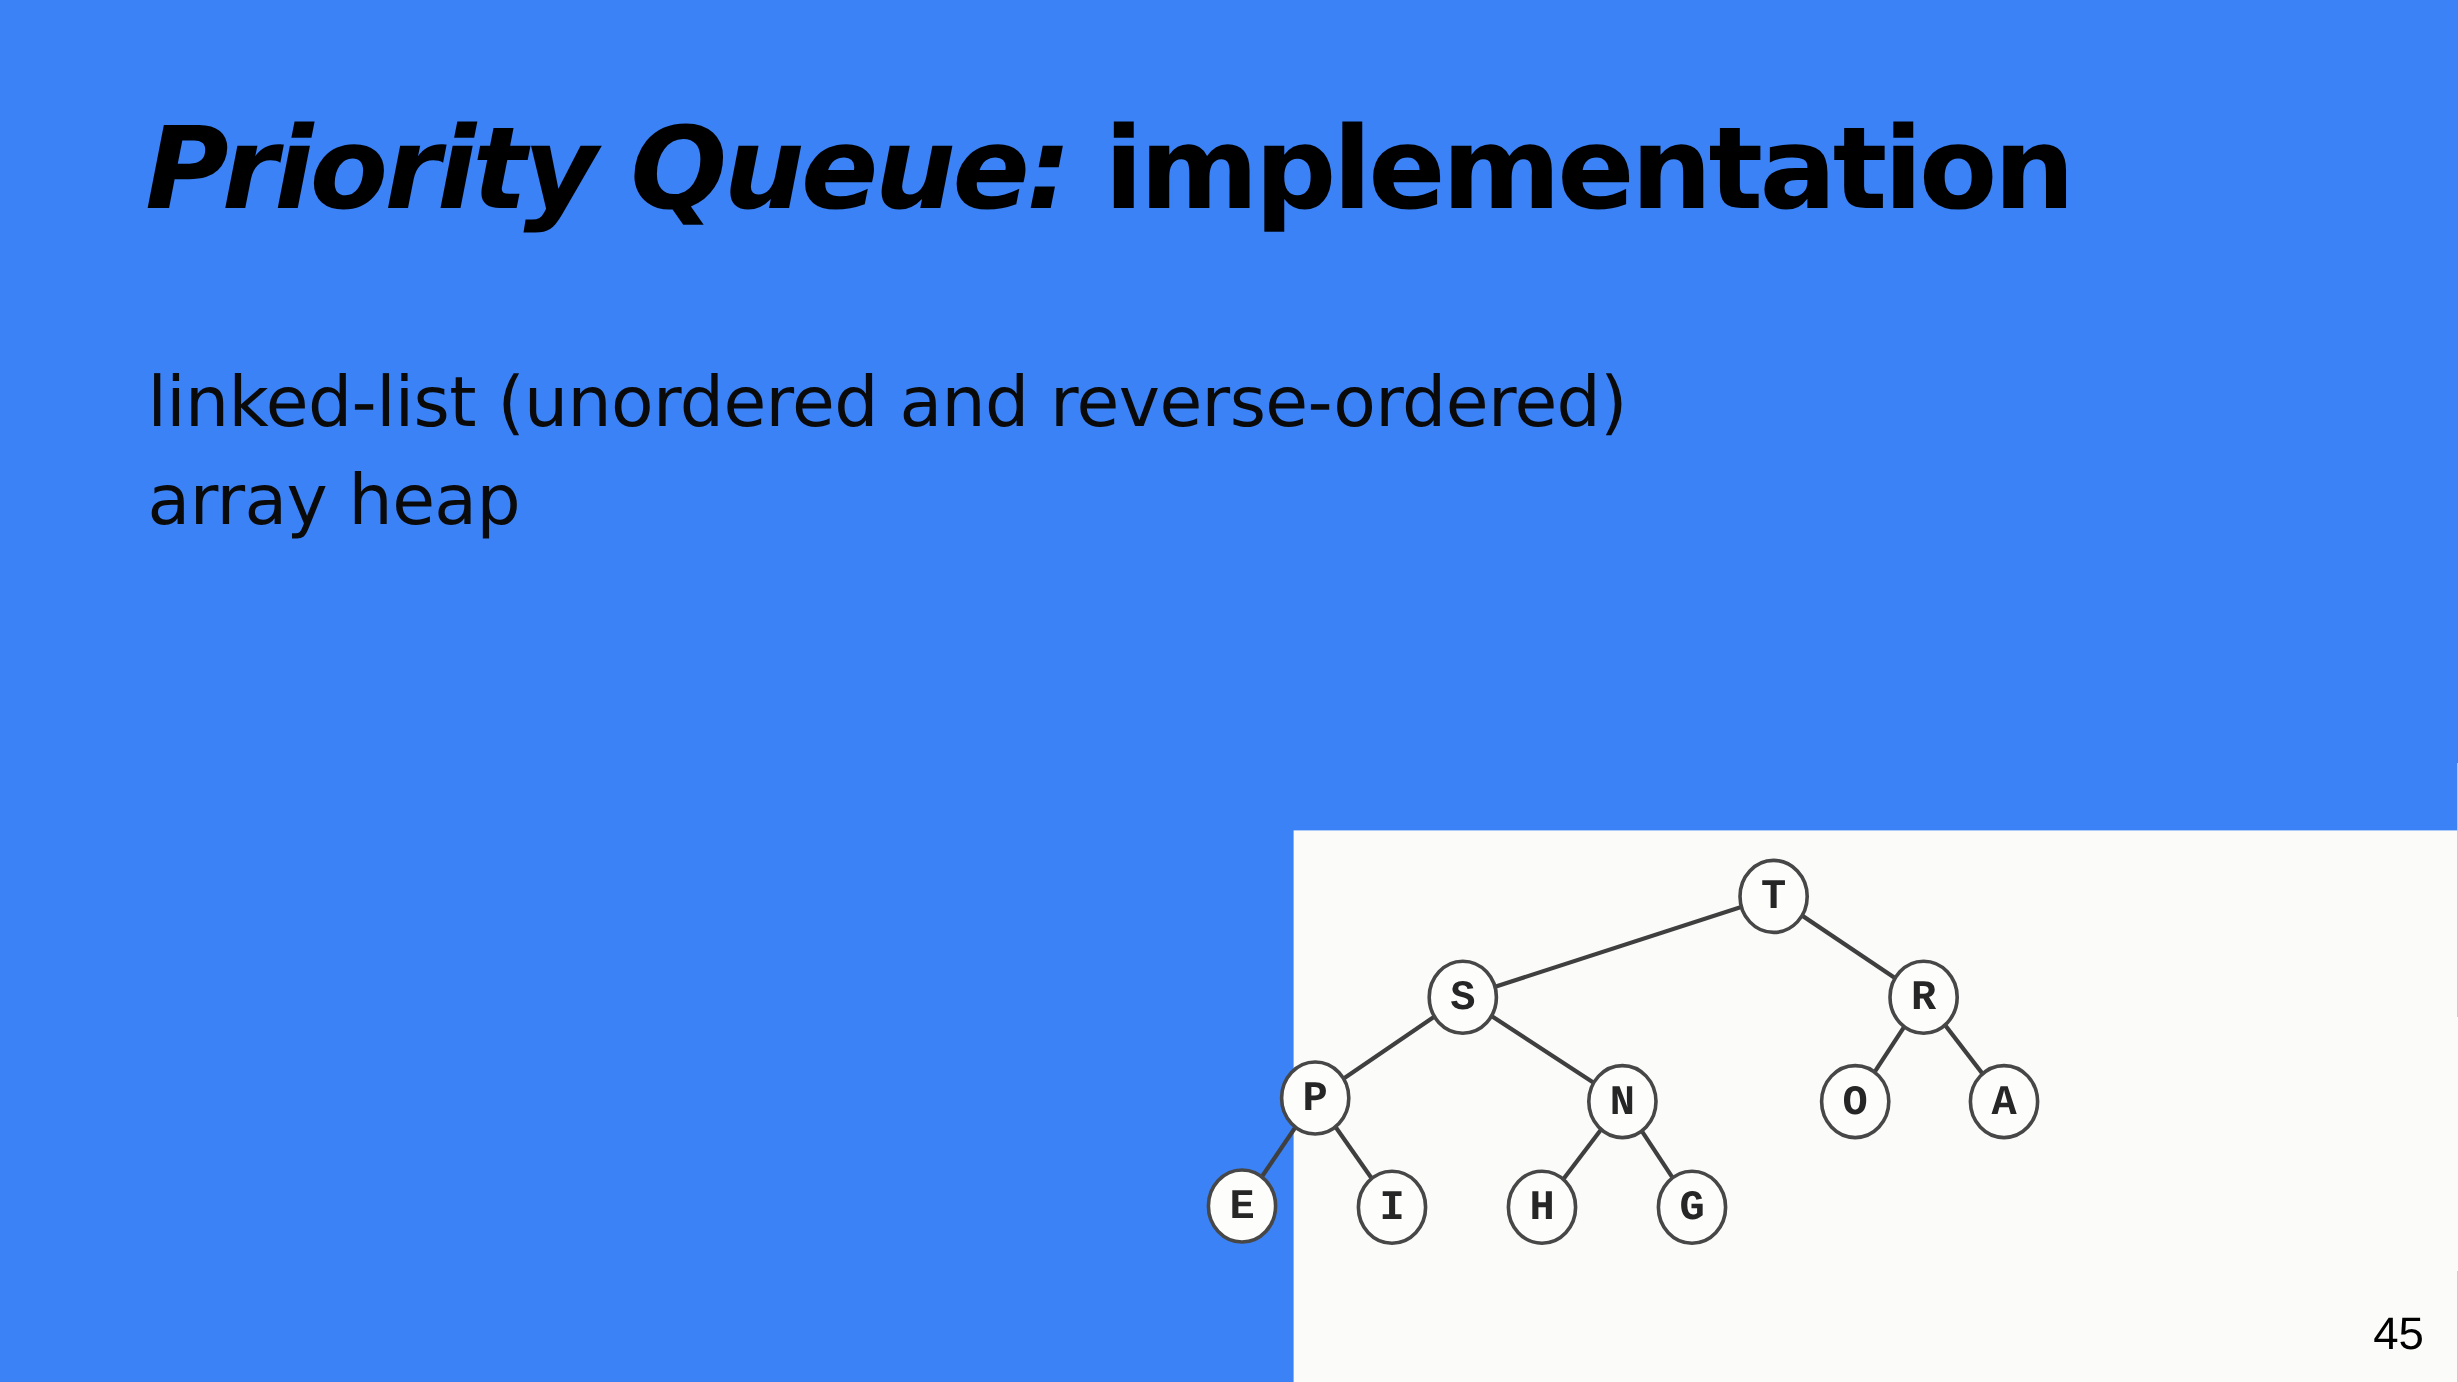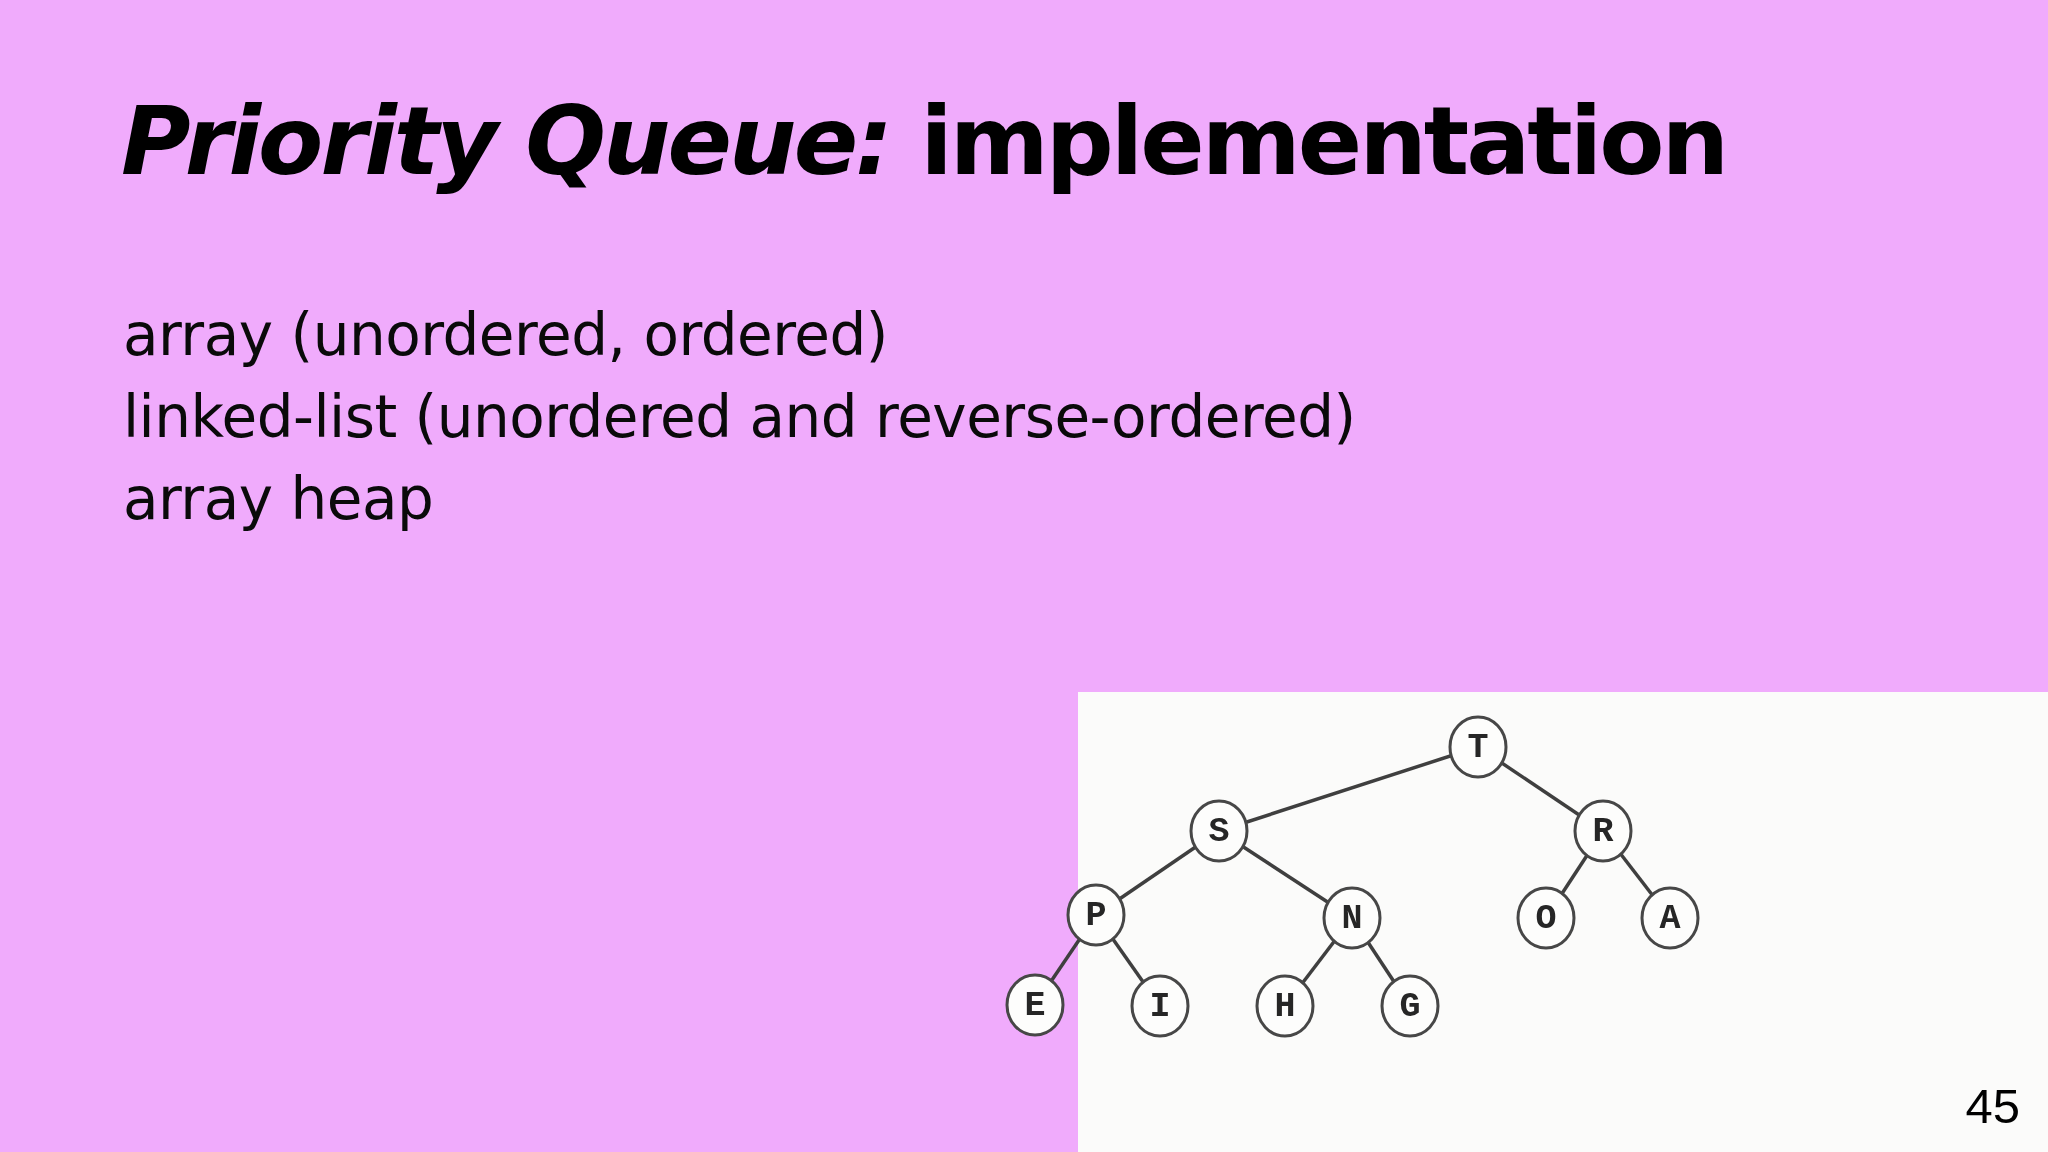--- a/index.html
+++ b/index.html
@@ -1,20 +1,20 @@
 <!DOCTYPE html>
 <html><head>
 <meta charset="utf-8">
 <style>
   html, body { margin: 0; padding: 0; background: #ffffff; }
   .slide {
     position: relative;
     width: 2048px;
     height: 1152px;
-    background: #f0abfc;
+    background: #3b82f6;
     overflow: hidden;
     font-family: "DejaVu Sans", sans-serif;
   }
   .title {
     position: absolute;
     left: 121px;
     top: 86px;
     margin: 0;
     font-size: 95px;
     font-weight: bold;
@@ -49,34 +49,33 @@
   }
   .tree-label-text {
     font-family: "Liberation Mono", monospace;
     font-weight: 700;
     font-size: 35px;
   }
   .page-number {
     position: absolute;
     right: 28px;
     bottom: 18px;
-    font-size: 49px;
+    font-size: 38px;
     color: #000000;
     font-family: "Liberation Sans", sans-serif;
   }
 </style>
 </head>
 <body>
 
 <div class="slide">
 
   <h1 class="title"><span class="t-em">Priority Queue:</span> <span class="t-rest">implementation</span></h1>
 
   <div class="body-text">
-    <div class="body-line">array (unordered, ordered)</div>
     <div class="body-line">linked-list (unordered and reverse-ordered)</div>
     <div class="body-line">array heap</div>
   </div>
 
   <div class="tree-backdrop"></div>
 
   <svg class="tree-svg" width="740" height="462" viewBox="1000 690 740 462" xmlns="http://www.w3.org/2000/svg">
       <line x1="1478" y1="747" x2="1219" y2="831" stroke="#3f3f3f" stroke-width="3.5"></line>
       <line x1="1478" y1="747" x2="1603" y2="831" stroke="#3f3f3f" stroke-width="3.5"></line>
       <line x1="1219" y1="831" x2="1096" y2="915" stroke="#3f3f3f" stroke-width="3.5"></line>

